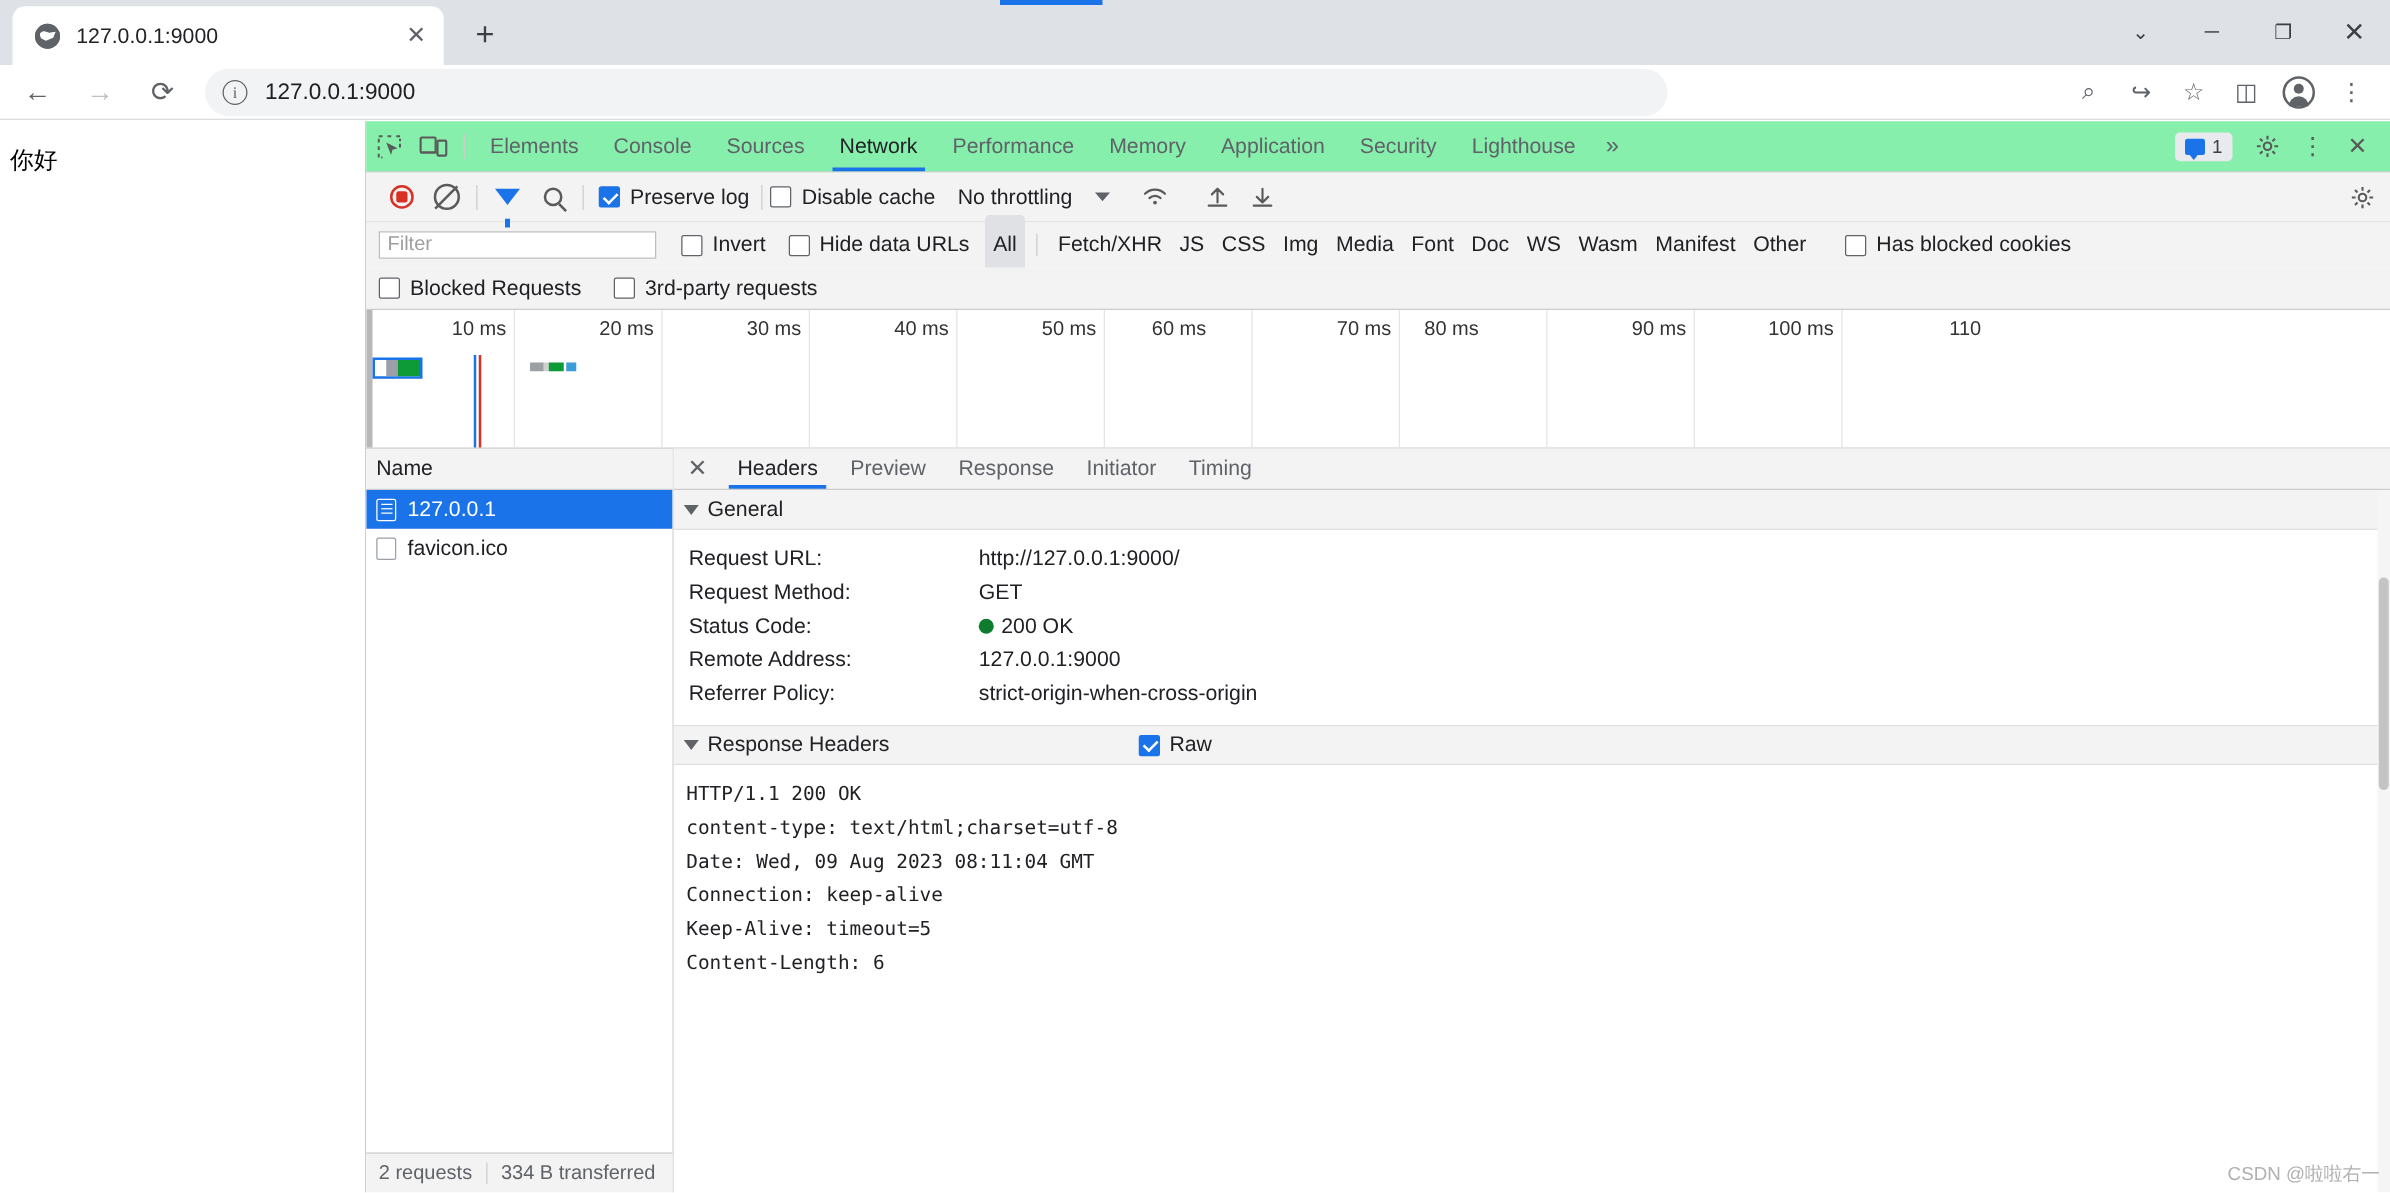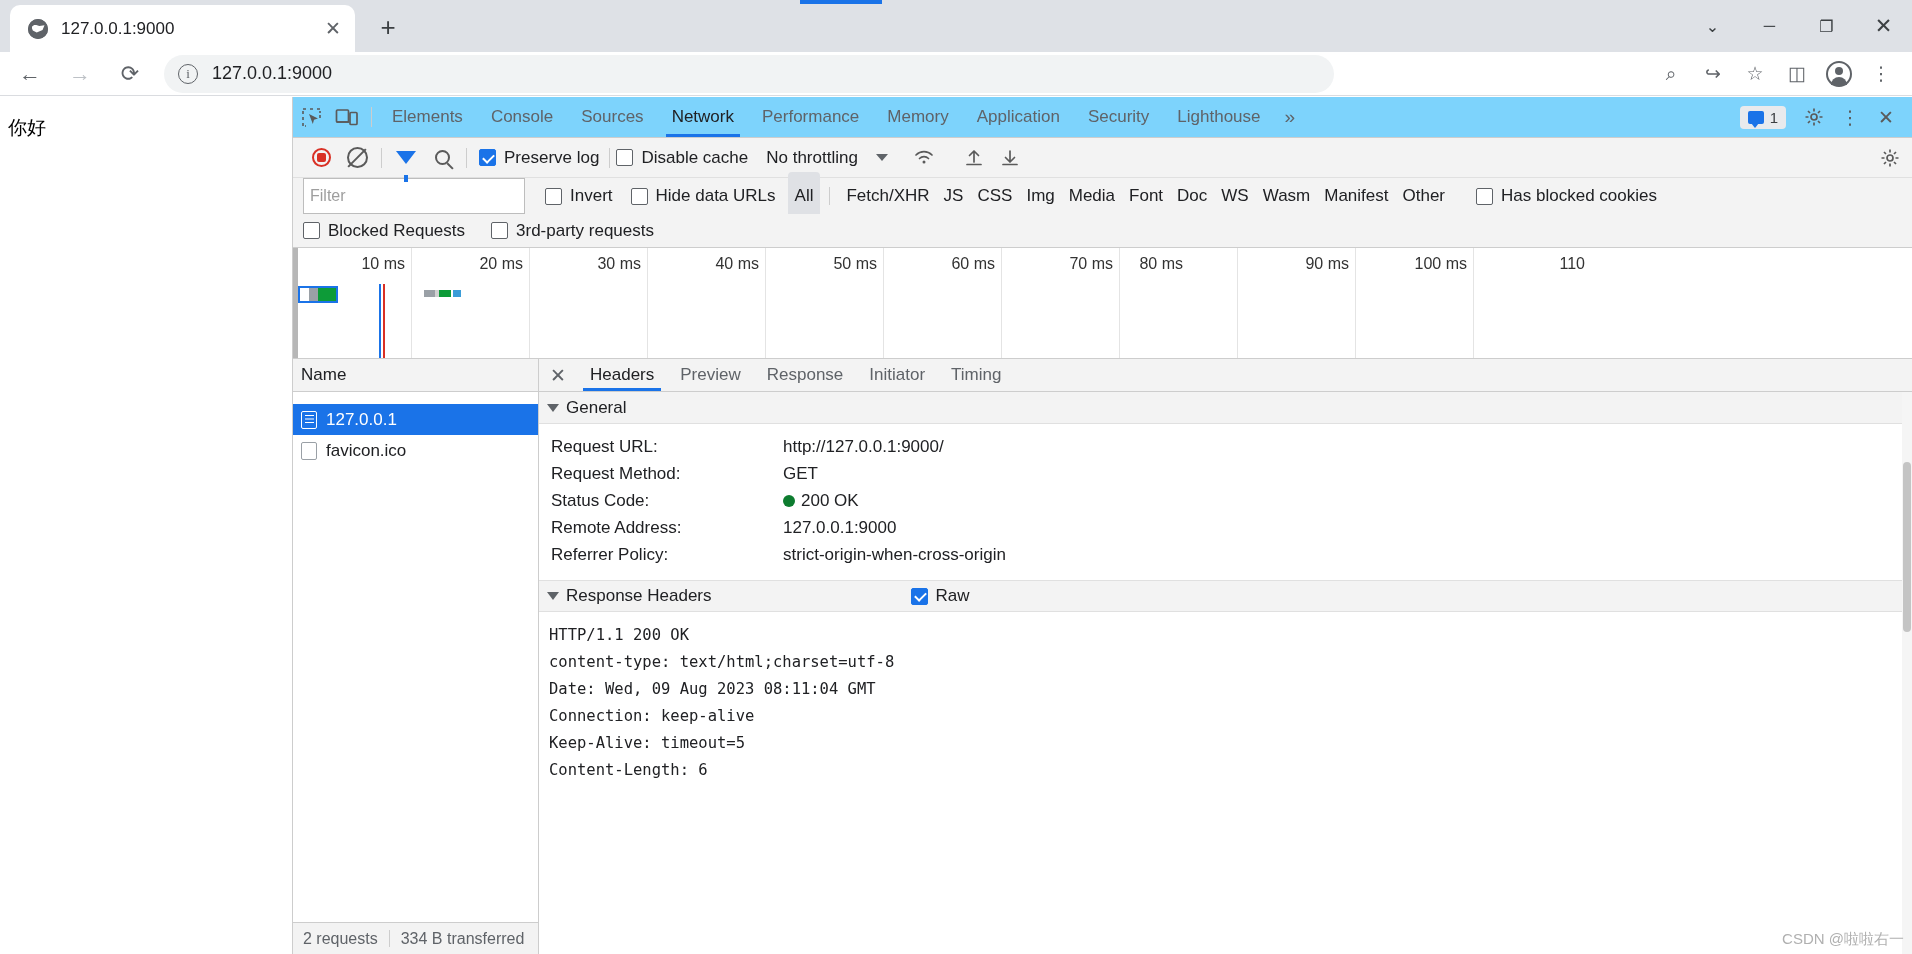--- a/index.html
+++ b/index.html
@@ -146,21 +146,21 @@
   .devtools {
     position: absolute; left: 292px; top: 97px;
     width: 1620px; height: 857px;
     background: #ffffff;
     border-left: 1px solid #cdcdcd;
     display: flex; flex-direction: column;
   }
 
   .dt-header {
     height: 41px; flex: 0 0 41px;
-    background: #7dd3fc;
+    background: #86efac;
     border-bottom: 1px solid #cdcdcd;
     display: flex; align-items: center;
   }
   .dt-icon-btn {
     width: 36px; height: 32px;
     display: flex; align-items: center; justify-content: center;
     color: #5a5a5a;
   }
   .dt-sep {
     width: 1px; height: 20px; background: #cdcdcd; margin: 0 6px;
@@ -275,21 +275,21 @@
   }
 
   
   .dt-filterbar {
     height: 36px; flex: 0 0 36px;
     background: #f3f3f3;
     display: flex; align-items: center;
     padding-left: 10px;
   }
   .filter-input {
-    width: 222px; height: 36px;
+    width: 222px; height: 22px;
     border: 1px solid #bdbdbd; background: #fff;
     font-size: 16px; color: #0c4a6e;
     padding: 0 6px;
     font-family: "Liberation Sans", sans-serif;
   }
   .filter-input::placeholder { color: #9e9e9e; }
   .vsep { width: 1px; height: 18px; background: #cdcdcd; margin: 0 9px; }
   .type-btn {
     font-size: 17px; color: #202124; padding: 14px 7px; border-radius: 4px;
     white-space: nowrap;
@@ -342,21 +342,21 @@
     background: #fff;
   }
   .req-head {
     height: 33px; flex: 0 0 33px;
     background: #f3f3f3;
     border-bottom: 1px solid #cdcdcd;
     display: flex; align-items: center;
     padding-left: 8px;
     font-size: 17px; color: #202124;
   }
-  .req-rows { flex: 1 1 auto; overflow: hidden; margin-top: 12px; }
+  .req-rows { flex: 1 1 auto; overflow: hidden; }
   .req-row {
     height: 31px; display: flex; align-items: center;
     padding-left: 8px; gap: 9px;
     font-size: 17px; color: #202124;
   }
   .req-row.selected { background: #1a73e8; color: #ffffff; }
   .doc-icon {
     width: 16px; height: 18px; flex: 0 0 16px;
     border: 1.6px solid #5f6368; border-radius: 2px;
     position: relative; background: #fff;
@@ -648,21 +648,21 @@
     <div class="ov-divider" style="left:826px;"></div>
     <div class="ov-divider" style="left:944px;"></div>
     <div class="ov-divider" style="left:1062px;"></div>
     <div class="ov-divider" style="left:1180px;"></div>
 
     <div class="ov-tick" style="left:118px;">10 ms</div>
     <div class="ov-tick" style="left:236px;">20 ms</div>
     <div class="ov-tick" style="left:354px;">30 ms</div>
     <div class="ov-tick" style="left:472px;">40 ms</div>
     <div class="ov-tick" style="left:590px;">50 ms</div>
-    <div class="ov-tick" style="left:708px;">60 ms</div>
+    <div class="ov-tick" style="left:678px;">60 ms</div>
     <div class="ov-tick" style="left:826px;">70 ms</div>
     <div class="ov-tick" style="left:896px;">80 ms</div>
     <div class="ov-tick" style="left:1062px;">90 ms</div>
     <div class="ov-tick" style="left:1180px;">100 ms</div>
     <div class="ov-tick" style="left:1298px;">110</div>
 
     <div class="ov-bar" style="left:5px;top:38px;width:36px;background:#ffffff;">
       <span style="position:absolute;left:9px;top:0;width:9px;height:13px;background:#9aa0a6;display:block;"></span>
       <span style="position:absolute;left:18px;top:0;width:18px;height:13px;background:#0d9b38;display:block;"></span>
     </div>

